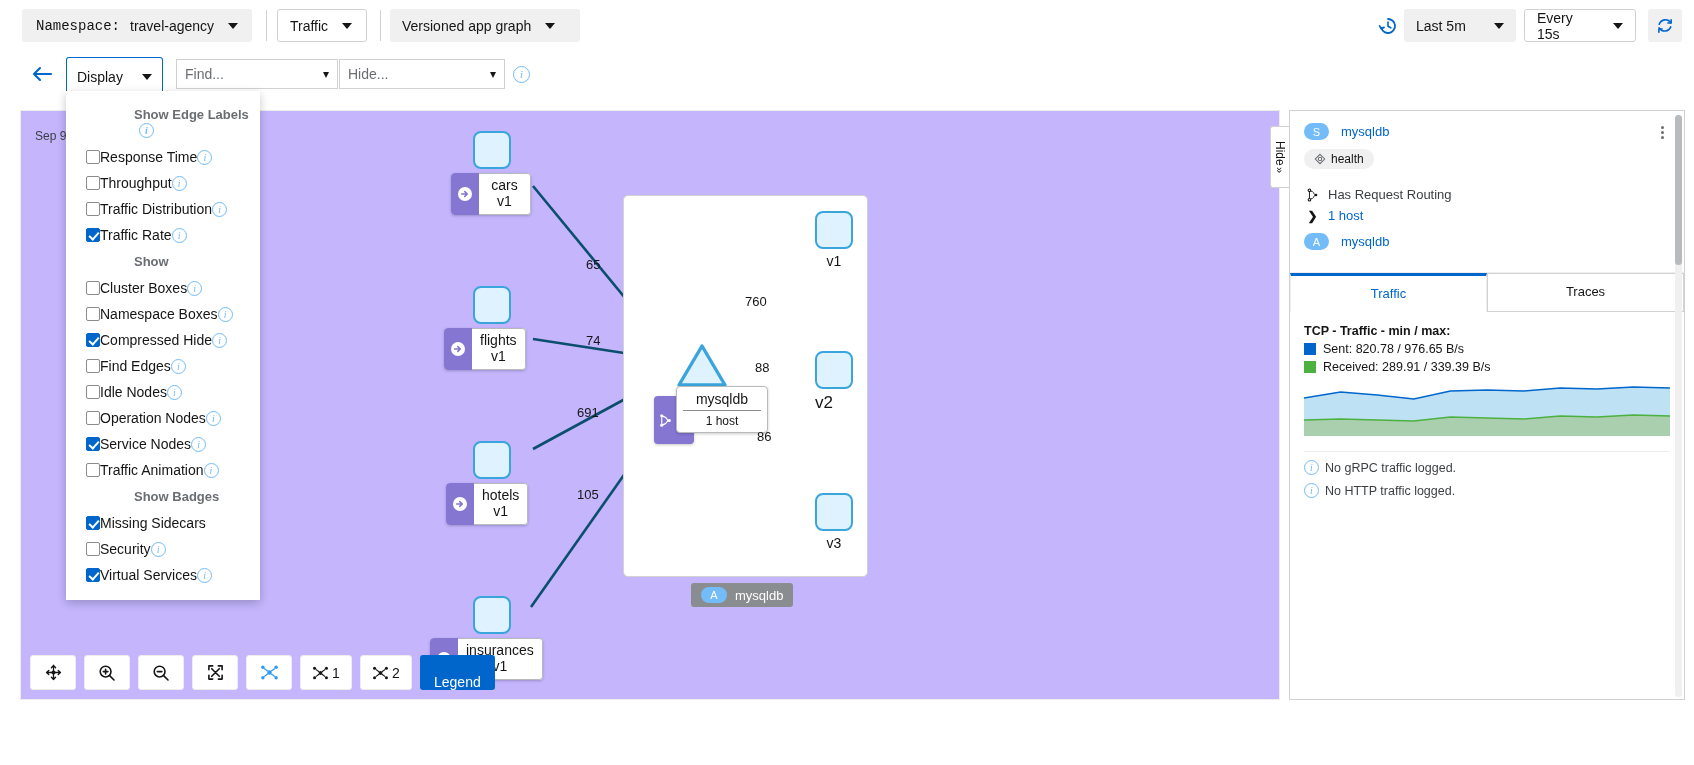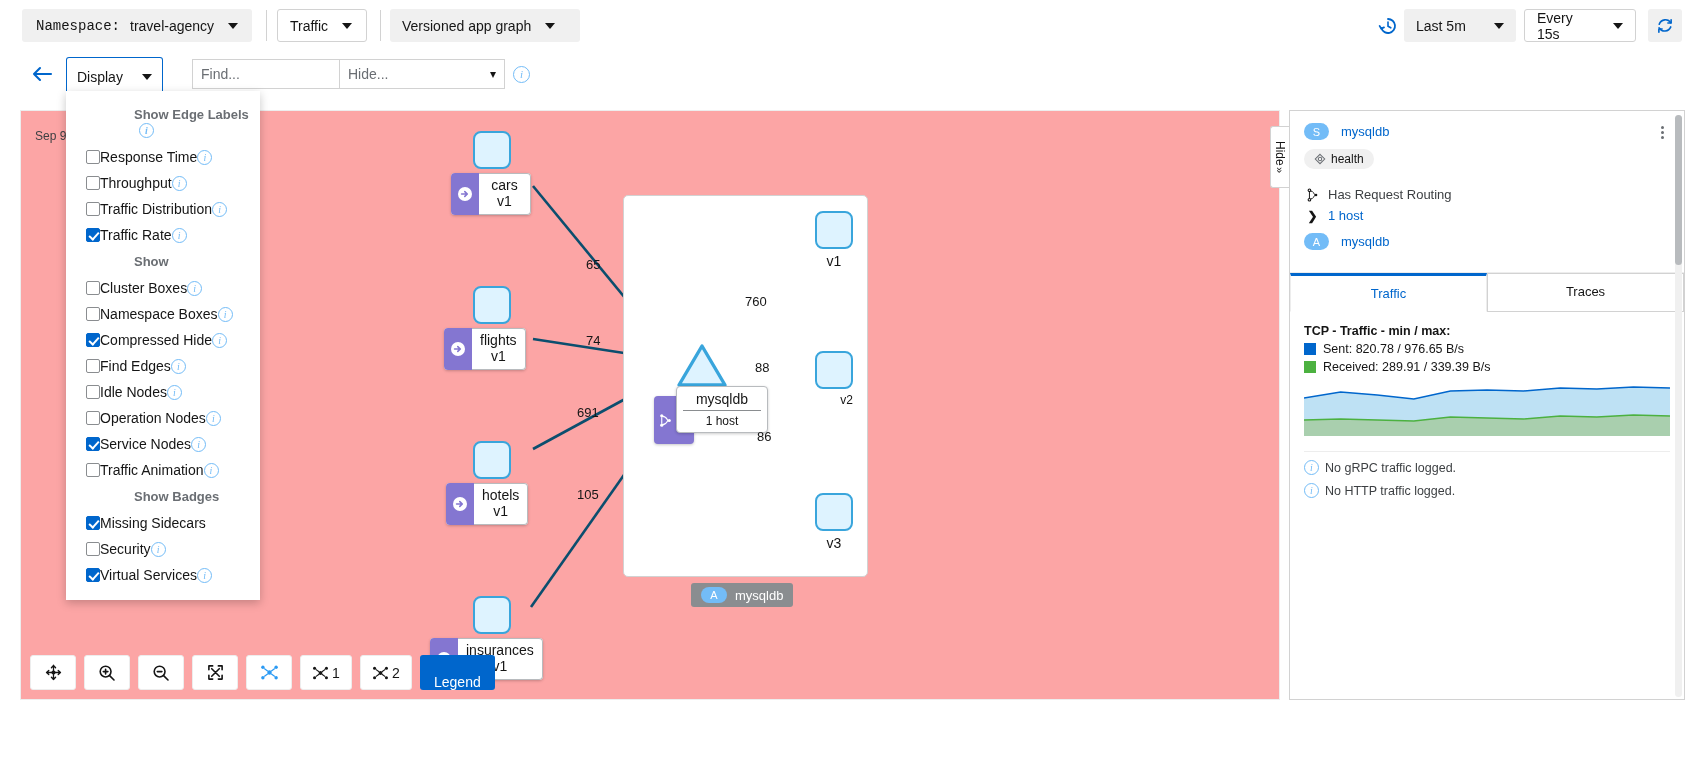--- a/index.html
+++ b/index.html
@@ -34,32 +34,32 @@
   
   .secondbar { position:absolute; left:0; top:52px; width:1694px; height:44px; background:#fff; }
   .back-arrow { position:absolute; left:30px; top:12px; width:24px; height:20px; cursor:pointer; }
   .display-btn { position:absolute; left:66px; top:57px; width:97px; height:40px;
                  border:1px solid #06c; border-bottom:2px solid #06c; border-radius:3px; background:#fff;
                  display:flex; align-items:center; justify-content:space-between; padding:0 10px;
                  font-size:14px; color:#151515; z-index:40; }
   .find-box, .hide-box { position:absolute; top:59px; height:30px; border:1px solid #d2d2d2;
                          background:#fff; display:flex; align-items:center; justify-content:space-between;
                          padding:0 8px; font-size:14px; color:#6a6e73; }
-  .find-box { left:192px; width:162px;gap:44px; }
+  .find-box { left:176px; width:162px;gap:44px; }
   .hide-box { left:339px; width:166px; }
   .chev-sm { font-size:12px; color:#151515; }
   .info-i { display:inline-block; width:15px; height:15px; border:1.4px solid #73bcf7; border-radius:50%;
             color:#73bcf7; font-size:10px; line-height:13px; text-align:center; font-style:italic;
             font-family:"Liberation Serif", serif; }
   .info-i.big { width:17px; height:17px; line-height:15px; font-size:11px; }
   .tour { position:absolute; right:14px; top:62px; color:#06c; font-size:14px; display:flex; align-items:center; gap:5px; }
 
   
   .canvas { position:absolute; left:20px; top:110px; width:1260px; height:590px;
-            background:#fca5a5; border:1px solid #ededed; overflow:hidden; }
+            background:#c4b5fd; border:1px solid #ededed; overflow:hidden; }
   .datestamp { position:absolute; left:14px; top:18px; font-size:12px; color:#3c3f42; }
 
   .ns-box { position:absolute; left:602px; top:84px; width:245px; height:382px;
             background:#fff; border:1px solid #d2d2d2; border-radius:5px; }
   .ns-chip { position:absolute; left:670px; top:472px; height:24px; display:flex; align-items:center;
              gap:8px; background:#8a8d90; color:#fff; border-radius:3px; padding:0 10px; font-size:13px; }
   .chip-badge { width:26px; height:16px; border-radius:8px; background:#73bcf7; color:#fff;
                 font-size:11px; display:flex; align-items:center; justify-content:center; }
 
   .svc-node { position:absolute; width:38px; height:38px; border-radius:8px;
@@ -316,21 +316,21 @@
     </div>
     <div class="center-label">
       <div class="t1">mysqldb</div>
       <div class="t2">1 host</div>
     </div>
 
     <div class="svc-node" style="left:794px; top:100px;"></div>
     <div style="position:absolute; left:794px; top:142px; width:38px; text-align:center; font-size:14px;">v1</div>
 
     <div class="svc-node" style="left:794px; top:240px;"></div>
-    <div style="position:absolute; left:794px; top:282px; width:38px; text-align:right; font-size:12px;">v2</div>
+    <div style="position:absolute; left:794px; top:282px; width:38px; text-align:left; font-size:17px;">v2</div>
 
     <div class="svc-node" style="left:794px; top:382px;"></div>
     <div style="position:absolute; left:794px; top:424px; width:38px; text-align:center; font-size:14px;">v3</div>
 
     <div class="edge-label" style="left:565px; top:146px;">65</div>
     <div class="edge-label" style="left:565px; top:222px;">74</div>
     <div class="edge-label" style="left:556px; top:294px;">691</div>
     <div class="edge-label" style="left:556px; top:376px;">105</div>
     <div class="edge-label" style="left:724px; top:183px;">760</div>
     <div class="edge-label" style="left:734px; top:249px;">88</div>

